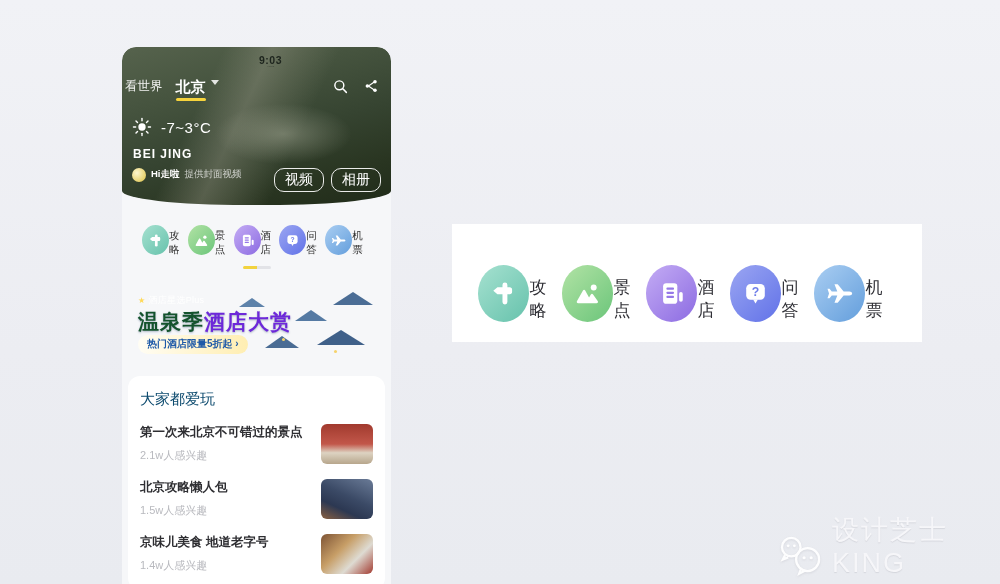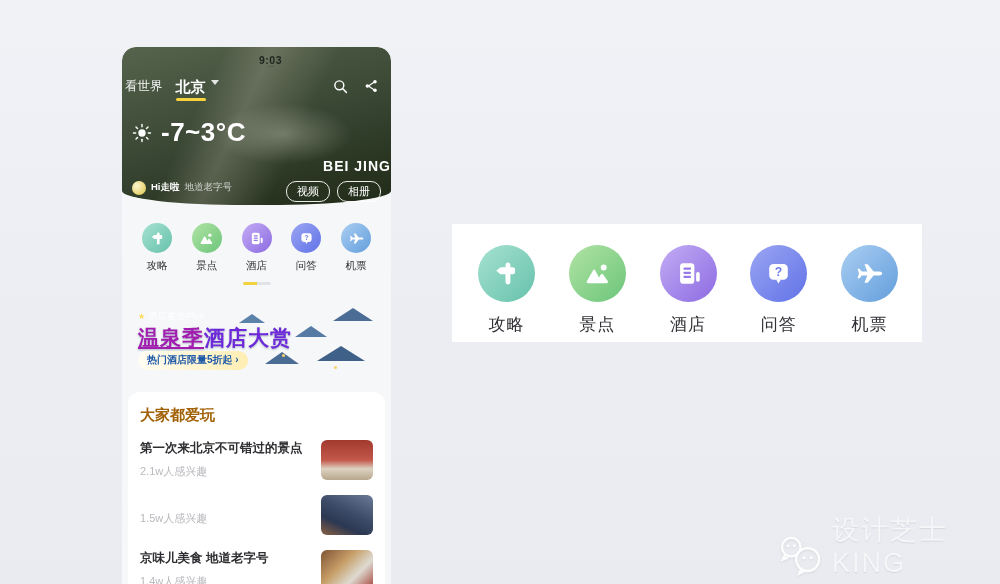--- a/index.html
+++ b/index.html
@@ -28,35 +28,35 @@
   .tab-world { font-size:12.5px; color:rgba(255,255,255,.92); }
   .tab-city { position:relative; margin-left:13px; font-size:15px; font-weight:bold; color:#fff; padding-bottom:4px; }
   .tab-city .underline { position:absolute; left:0; right:0; bottom:0; height:3px; border-radius:2px; background:#f6d33c; }
   .caret { width:0; height:0; margin-left:5px; margin-top:2px;
            border-left:4px solid transparent; border-right:4px solid transparent;
            border-top:5px solid rgba(255,255,255,.85); }
   .nav-spacer { flex:1; }
   .navrow .icon-btn { margin-left:14px; cursor:pointer; }
 
   .weather { display:flex; align-items:center; padding:16px 0 0 10px; }
-  .weather .temp { margin-left:9px; font-size:26px; font-weight:700; letter-spacing:.5px; }
-  .city-en { padding:10px 0 0 11px; font-size:14px; font-weight:600; letter-spacing:1px;text-align:right; }
+  .weather .temp { margin-left:9px; font-size:15px; font-weight:400; letter-spacing:.5px; }
+  .city-en { padding:10px 0 0 11px; font-size:12px; font-weight:600; letter-spacing:1px; }
 
   .provider-row { display:flex; padding:7px 10px 0 10px; }
   .avatar { width:14px; height:14px; border-radius:50%;
             background:radial-gradient(circle at 35% 35%, #fdf6cf, #e5cf66 75%, #c9b44e); }
   .provider-name { margin-left:5px; font-size:9.5px; font-weight:bold; color:#fff; }
   .provider-desc { margin-left:5px; font-size:9.5px; color:rgba(255,255,255,.72); }
-  .pill-btn { margin-left:7px; padding:2px 10px; font-size:11px; color:#fff;
+  .pill-btn { margin-left:7px; padding:2px 10px; font-size:14px; color:#fff;
               border:1px solid rgba(255,255,255,.9); border-radius:10px; background:transparent; cursor:pointer;
               font-family:Liberation Sans, sans-serif; }
   .pill-btn:first-of-type { margin-left:auto; }
 
   
-  .icon-item { display:flex; flex-direction:column; align-items:center; cursor:pointer; }
+  .icon-item { display:flex; flex-direction:row; align-items:center; cursor:pointer; }
   .circle { border-radius:50%; display:flex; align-items:center; justify-content:center; }
   .g-guide  { background:linear-gradient(135deg,#a6e1d0 0%,#66c2ac 100%); }
   .g-sights { background:linear-gradient(135deg,#b2e3a5 0%,#6bc57a 100%); }
   .g-hotel  { background:linear-gradient(135deg,#c4acf4 0%,#8c6be2 100%); }
   .g-qa     { background:linear-gradient(135deg,#9ba6f2 0%,#6172e8 100%); }
   .g-flight { background:linear-gradient(135deg,#aacef2 0%,#639edc 100%); }
 
   .phone-iconrow { display:flex; justify-content:space-between; padding:18px 20px 0 20px; }
   .phone-iconrow .circle { width:30px; height:30px; }
   .phone-iconrow svg.glyph { width:17px; height:17px; }
@@ -79,28 +79,28 @@
   .roof.r3 { right:20px; top:44px; border-width:0 24px 15px 24px; border-color:transparent transparent #3f6089 transparent; }
   .roof.r4 { right:86px; top:50px; border-width:0 17px 12px 17px; border-color:transparent transparent #4a6c94 transparent; }
   .roof.r5 { right:120px; top:12px; border-width:0 13px 9px 13px; border-color:transparent transparent #5d82aa transparent; }
   .lamp { position:absolute; width:3px; height:3px; border-radius:50%; background:#f6d36b; }
   .lamp.l1 { right:48px; bottom:10px; } .lamp.l2 { right:100px; bottom:22px; }
   .banner-tag { position:absolute; left:10px; top:8px; display:flex; align-items:center;
                 font-size:9px; color:#fff; letter-spacing:.3px; }
   .banner-tag .star { color:#ffd957; font-size:8px; margin-right:3px; }
   .banner-title { position:absolute; left:10px; top:22px; font-size:21px; font-weight:900; letter-spacing:1px;
                   text-shadow:0 1px 2px rgba(30,60,100,.35); }
-  .banner-title .em { color:#a21caf;text-decoration:underline; } .banner-title .rest { color:#6d28d9; }
+  .banner-title .em { color:#14532d; } .banner-title .rest { color:#6d28d9; }
   .banner-cta { position:absolute; left:10px; bottom:9px; padding:2px 9px 3px 9px; border-radius:10px;
                 background:linear-gradient(90deg,#fffdf4 0%,#ffeeb2 100%);
                 font-size:10px; font-weight:bold; color:#1f5aa8; }
 
   
   .pop-card { margin:13px 6px 0 6px; background:#fff; border-radius:12px; padding:14px 12px 16px 12px; }
-  .pop-title { font-size:15px; font-weight:700; color:#a16207; }
+  .pop-title { font-size:15px; font-weight:400; color:#0c4a6e; }
   .pop-item { display:flex; justify-content:space-between; align-items:center; margin-top:15px; cursor:pointer; }
   .pop-texts { flex:1; padding-right:4px; }
   .pop-item-title { font-size:12.5px; font-weight:700; color:#2e2e32; line-height:1.25; }
   .pop-item-meta { margin-top:7px; font-size:11px; color:#b9babf; }
   .thumb { width:52px; height:40px; border-radius:6px; flex:0 0 auto; }
   .thumb.t1 { background:linear-gradient(180deg,#a13a2e 0%,#c2574a 50%,#ddd3c2 72%,#b7a68c 100%); }
   .thumb.t2 { background:linear-gradient(205deg,#6a7b97 0%,#3b4a66 45%,#2c3852 70%,#8a6142 100%); }
   .thumb.t3 { background:linear-gradient(135deg,#7e5435 0%,#c79e67 38%,#dedbd2 66%,#a23a30 100%); }
 
   
@@ -221,21 +221,21 @@
               <line x1="17.4" y1="6.6" x2="19.2" y2="4.8"></line>
           </g>
         </svg>
         <span class="temp">-7~3°C</span>
       </div>
       <div class="city-en">BEI JING</div>
 
       <div class="provider-row">
         <span class="avatar"></span>
         <span class="provider-name">Hi走啦</span>
-        <span class="provider-desc">地道老字号</span>
+        <span class="provider-desc">提供封面视频</span>
         <button class="pill-btn">视频</button>
         <button class="pill-btn">相册</button>
       </div>
     </div>
 
     <div class="phone-iconrow">
       <div class="icon-item">
         <span class="circle g-guide">
             <svg class="glyph" viewBox="0 0 24 24">
               <use href="#gl-guide"></use>
@@ -306,20 +306,21 @@
       <div class="pop-item">
         <div class="pop-texts">
           <div class="pop-item-title">第一次来北京不可错过的景点</div>
           <div class="pop-item-meta">2.1w人感兴趣</div>
         </div>
         <div class="thumb t1"></div>
       </div>
 
       <div class="pop-item">
         <div class="pop-texts">
+          <div class="pop-item-title">北京攻略懒人包</div>
           <div class="pop-item-meta">1.5w人感兴趣</div>
         </div>
         <div class="thumb t2"></div>
       </div>
 
       <div class="pop-item">
         <div class="pop-texts">
           <div class="pop-item-title">京味儿美食 地道老字号</div>
           <div class="pop-item-meta">1.4w人感兴趣</div>
         </div>

